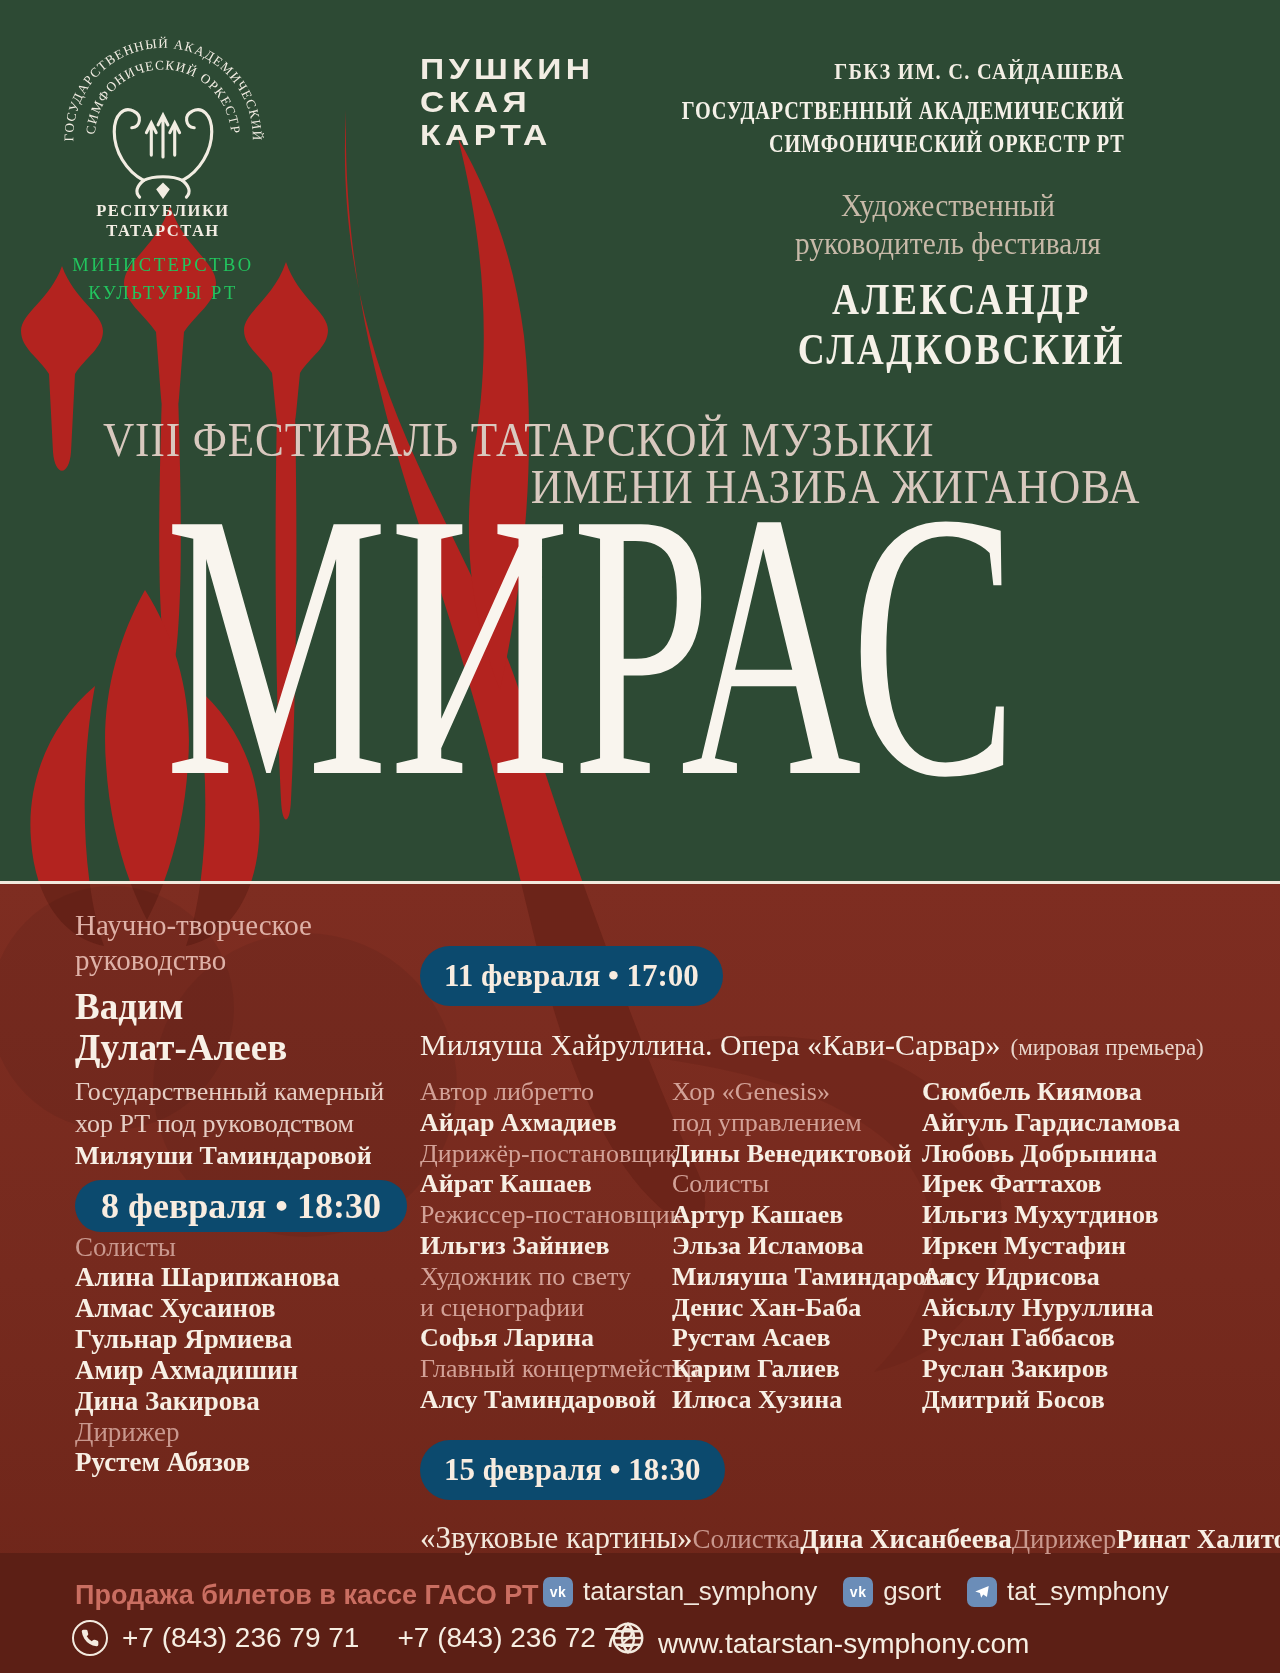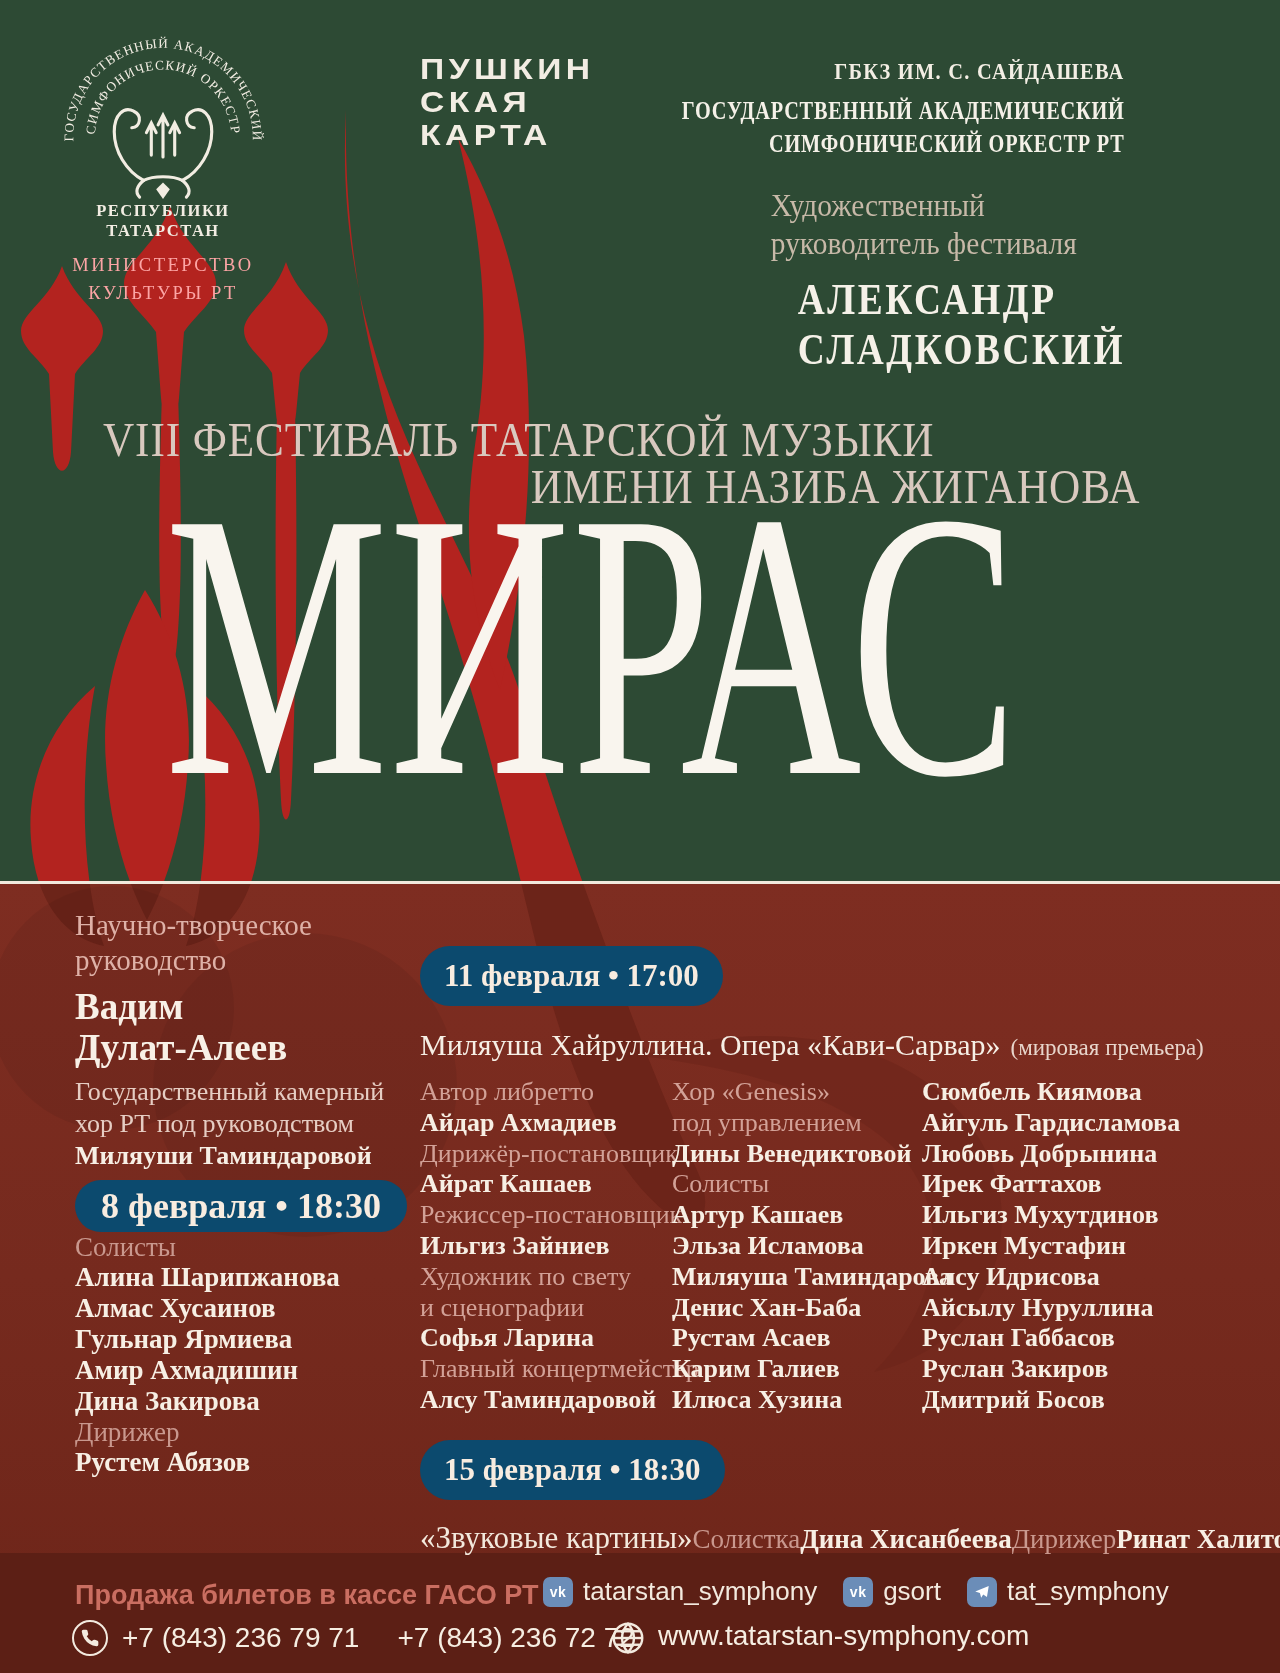--- a/index.html
+++ b/index.html
@@ -14,34 +14,34 @@
   .poster *{box-sizing:border-box;}
   .txt{position:absolute;white-space:nowrap;z-index:6;}
 
   
   .logo-block{position:absolute;left:46px;top:36px;width:234px;z-index:6;text-align:center;}
   .logo-svg{width:234px;height:207px;display:block;}
   .logo-svg .arc{font-size:13.5px;letter-spacing:1.2px;fill:#f2ede3;font-family:"Liberation Serif",serif;}
   .logo-svg .rep{font-size:17px;font-weight:bold;letter-spacing:1.5px;fill:#f2ede3;text-anchor:middle;}
   .lyre path{stroke:#f2ede2;stroke-width:3.2;fill:none;stroke-linecap:round;}
   .lyre .solid{fill:#f2ede2;stroke:none;}
-  .ministry{margin-top:8px;font-size:18.5px;letter-spacing:2.5px;line-height:28px;color:#fca5a5;white-space:nowrap;}
+  .ministry{margin-top:8px;font-size:18.5px;letter-spacing:2.5px;line-height:28px;color:#22c55e;white-space:nowrap;}
 
   
   .pushkin{left:420px;top:52px;font-family:"Liberation Sans",sans-serif;font-weight:bold;
            font-size:30px;line-height:33px;letter-spacing:4px;color:#f2ede3;
            transform:scaleX(1.12);transform-origin:top left;}
 
   
   .venue-block{right:155px;top:58px;text-align:right;}
   .venue-hall{font-size:24px;font-weight:600;letter-spacing:1.5px;color:#f3eee4;
               transform:scaleX(0.85);transform-origin:top right;}
   .venue-orch{margin-top:9px;font-size:26px;font-weight:bold;line-height:33px;letter-spacing:1px;
               color:#f5f1e8;transform:scaleX(0.78);transform-origin:top right;}
-  .director-block{right:155px;top:186px;text-align:left;}
+  .director-block{right:155px;top:186px;text-align:center;}
   .dir-label{font-size:32px;line-height:38px;color:#c7b9a8;transform:scaleX(0.92);transform-origin:top right;}
   .dir-name{margin-top:13px;font-size:44px;font-weight:600;line-height:50px;letter-spacing:3px;
             color:#f5f1e8;transform:scaleX(0.85);transform-origin:top right;}
 
   
   .sub1{left:103px;top:412px;font-size:48px;letter-spacing:1px;color:#d9c9bf;
         transform:scaleX(0.9);transform-origin:top left;}
   .sub2{right:140px;top:459px;font-size:48px;letter-spacing:1px;color:#d9c9bf;
         transform:scaleX(0.9);transform-origin:top right;}
   .miras{left:165px;top:455px;font-size:380px;line-height:380px;letter-spacing:2px;color:#f9f5ee;
@@ -85,21 +85,21 @@
   .sbadge{width:30px;height:30px;border-radius:7px;background:#6b8db8;display:flex;
           align-items:center;justify-content:center;color:#fff;
           font-family:"Liberation Sans",sans-serif;font-weight:bold;font-size:14px;}
   .sbadge.vk::before{content:"vk";letter-spacing:0.5px;}
   .handle{font-family:"Liberation Sans",sans-serif;font-size:26px;color:#f3eadf;}
   .f-phones{position:absolute;left:72px;top:1620px;display:flex;gap:14px;align-items:center;z-index:7;}
   .phone-circle{width:36px;height:36px;border:2.5px solid #f3eadf;border-radius:50%;
                 display:flex;align-items:center;justify-content:center;}
   .f-phone-num{font-family:"Liberation Sans",sans-serif;font-size:28px;color:#f6eee2;}
   .f-phone-num.second{margin-left:24px;}
-  .f-site{position:absolute;left:610px;top:1620px;display:flex;gap:12px;align-items:flex-start;z-index:7;}
+  .f-site{position:absolute;left:610px;top:1620px;display:flex;gap:12px;align-items:flex-end;z-index:7;}
 </style>
 </head>
 <body>
 
 <div class="poster">
   <div class="bg-green"></div>
   <div class="bg-red"></div>
   <div class="bg-footer"></div>
 
   <svg class="ornament" viewBox="0 0 1280 1673">

